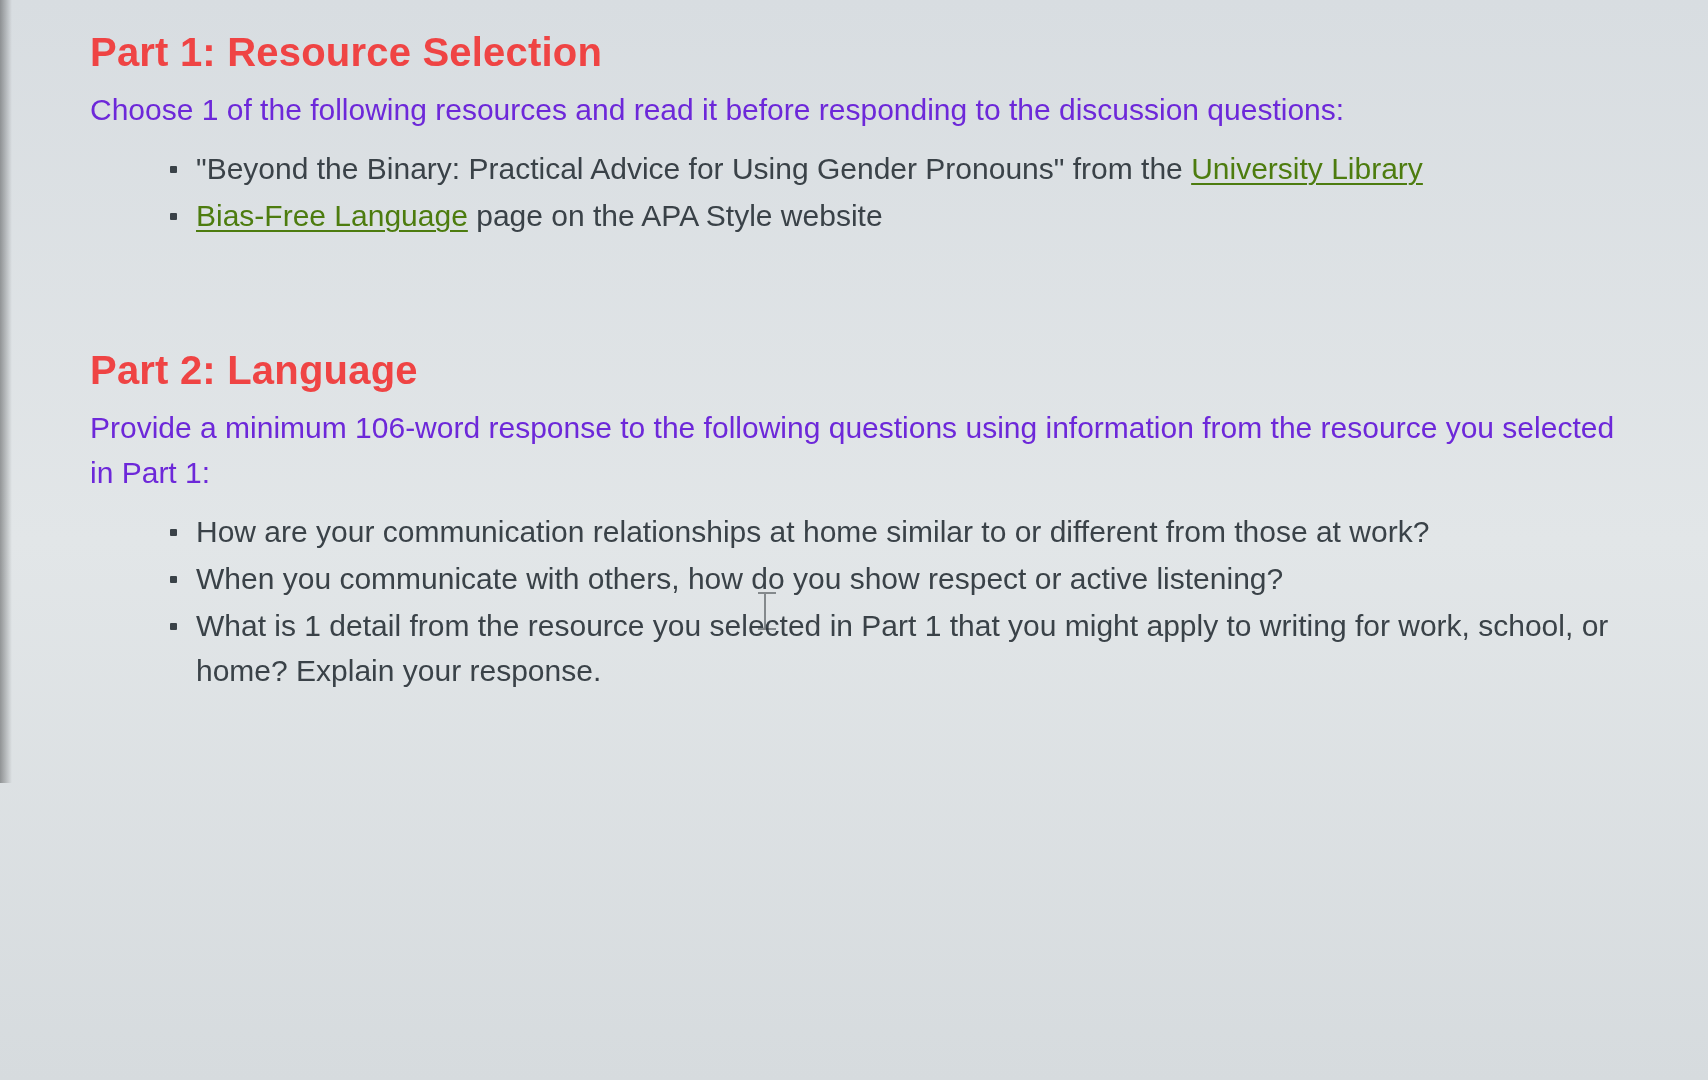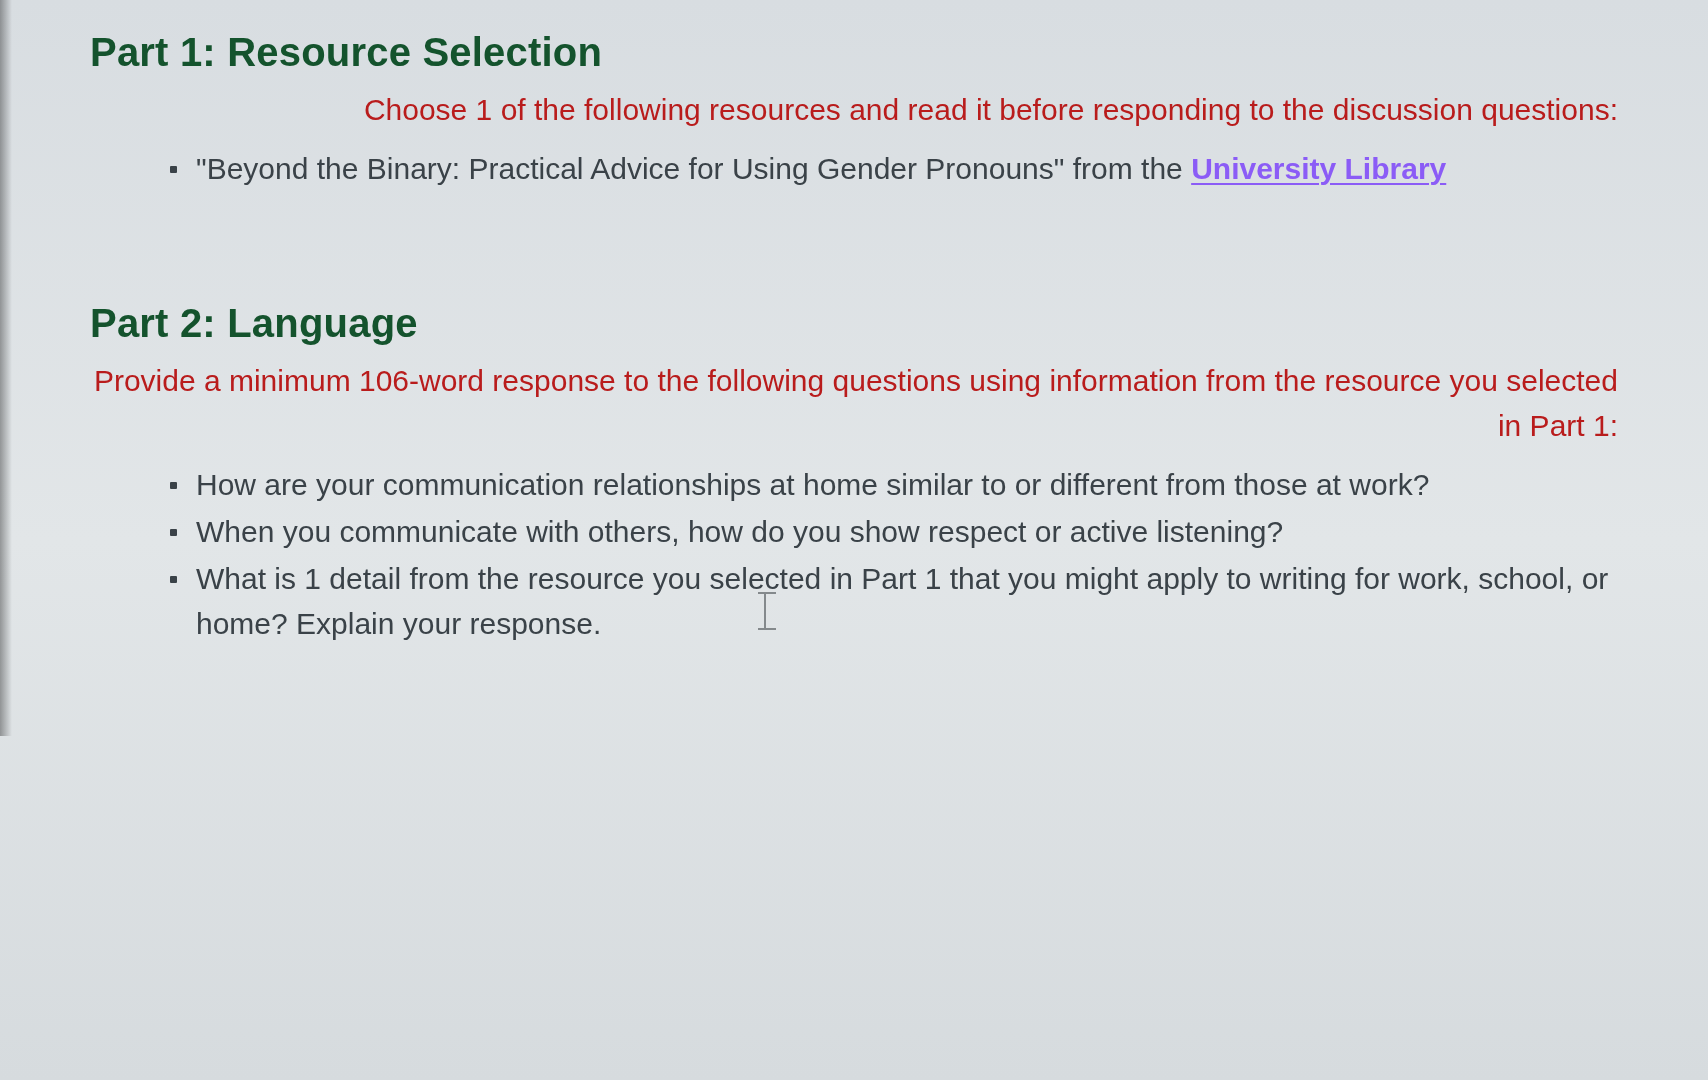--- a/index.html
+++ b/index.html
@@ -20,30 +20,29 @@
   .page::before {
     content: "";
     position: absolute;
     left: 0; top: 0;
     width: 12px; height: 100%;
     background: linear-gradient(90deg, rgba(0,0,0,0.35), rgba(0,0,0,0));
   }
   h2.section-heading {
     font-size: 40px;
     font-weight: 800;
-    color: #14532d;
+    color: #ef4444;
     margin: 0 0 12px 0;
     letter-spacing: 0.2px;
   }
   p.intro {
     font-size: 30px;
     line-height: 1.5;
     margin: 0 0 14px 0;
-    color: #b91c1c;
-    text-align: right;
+    color: #6d28d9;
   }
   ul.bullets {
     list-style: none;
     padding: 0 0 0 80px;
     margin: 0 0 50px 0;
   }
   ul.bullets li {
     font-size: 30px;
     line-height: 1.5;
     color: #3a4248;
@@ -55,26 +54,25 @@
     content: "";
     position: absolute;
     left: 0;
     top: 20px;
     width: 7px;
     height: 7px;
     background: #3a4248;
     border-radius: 1px;
   }
   .link {
-    color: #8b5cf6;
+    color: #4d7c0f;
     text-decoration: underline;
     text-underline-offset: 4px;
     text-decoration-thickness: 2px;
     cursor: pointer;
-    font-weight: bold;
   }
   .spacer {
     height: 60px;
   }
   .cursor-ibeam {
     position: absolute;
     width: 2px;
     height: 34px;
     left: 764px;
     top: 594px;
@@ -98,20 +96,23 @@
 
 <div class="page">
 
   <h2 class="section-heading">Part 1: Resource Selection</h2>
   <p class="intro">Choose 1 of the following resources and read it before responding to the discussion questions:</p>
 
   <ul class="bullets">
     <li>
       <span>"Beyond the Binary: Practical Advice for Using Gender Pronouns" from the </span><span class="link">University Library</span><span></span>
     </li>
+    <li>
+      <span></span><span class="link">Bias-Free Language</span><span> page on the APA Style website</span>
+    </li>
   </ul>
 
   <div class="spacer"></div>
 
   <h2 class="section-heading">Part 2: Language</h2>
   <p class="intro">Provide a minimum 106-word response to the following questions using information from the resource you selected in Part 1:</p>
 
   <ul class="bullets">
     <li><span>How are your communication relationships at home similar to or different from those at work?</span></li>
     <li><span>When you communicate with others, how do you show respect or active listening?</span></li>

